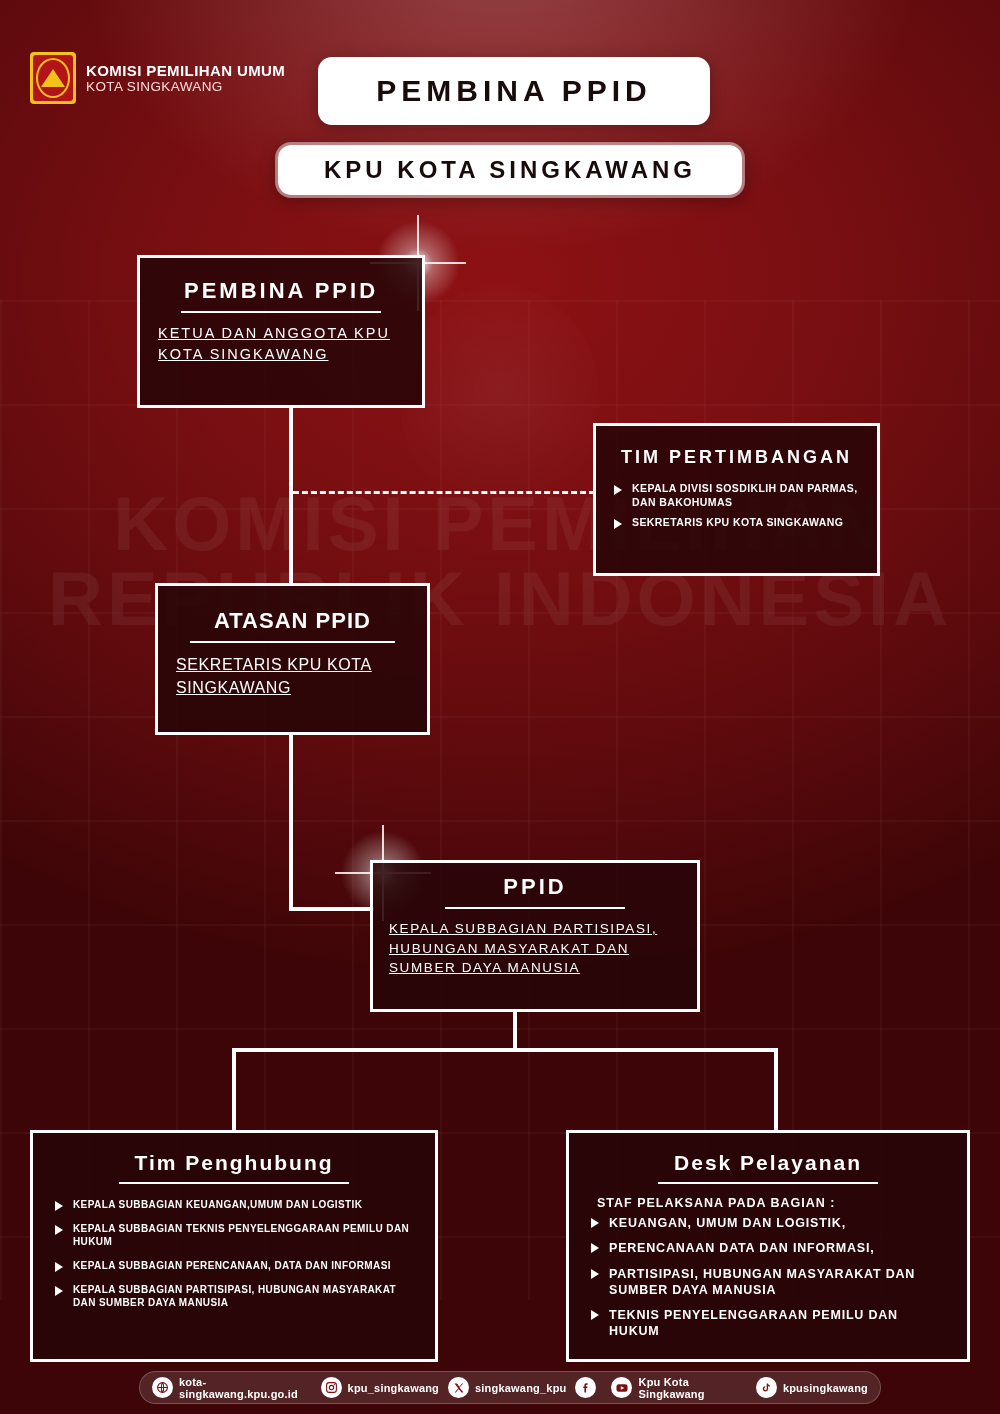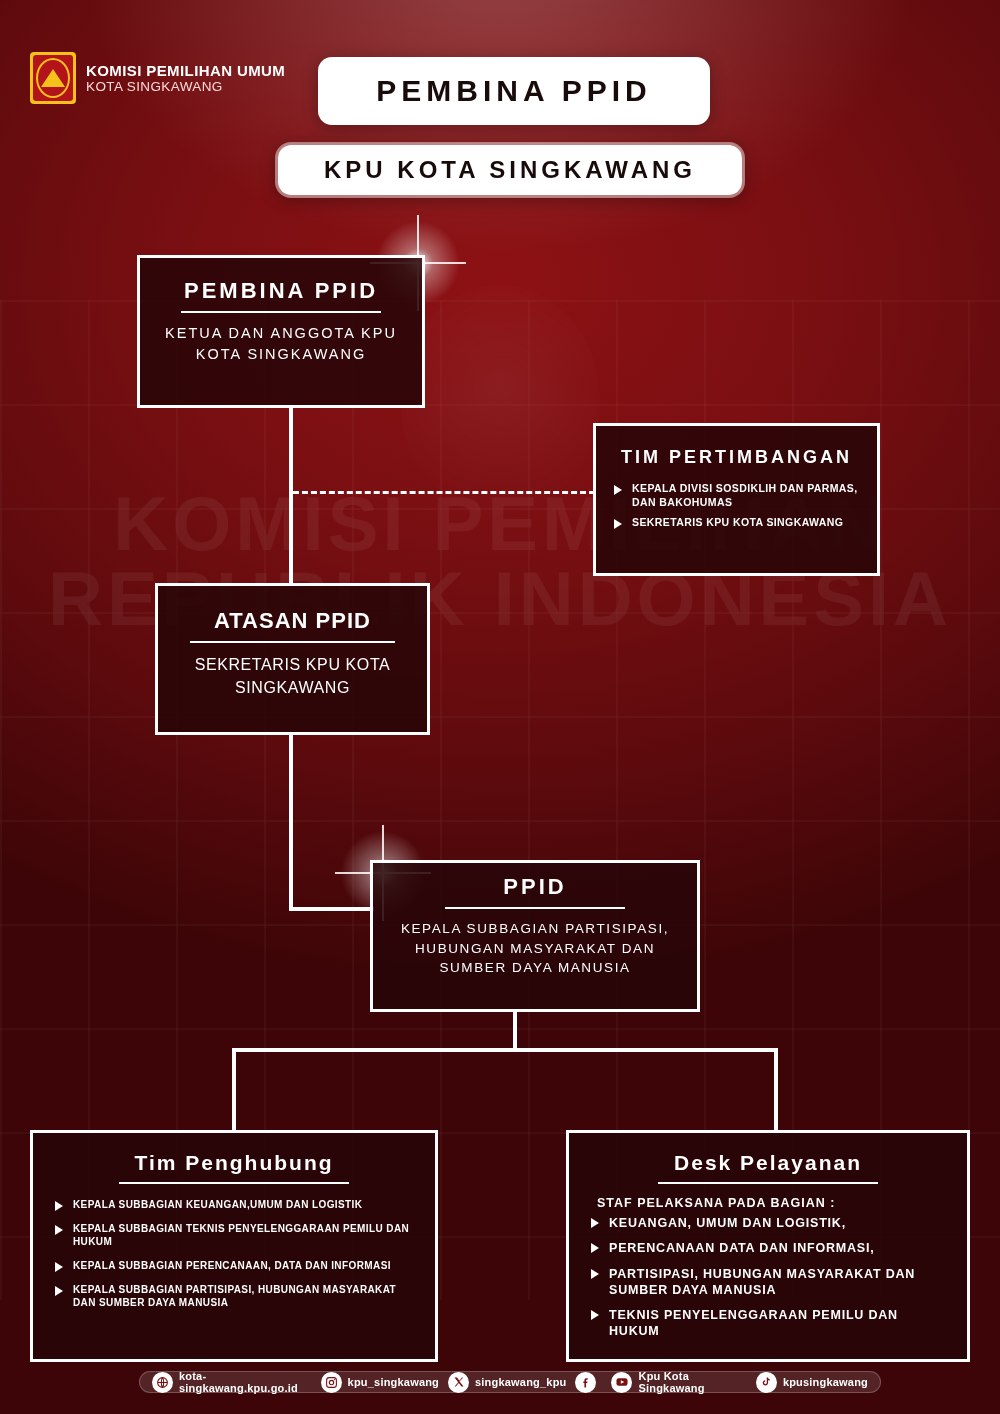--- a/index.html
+++ b/index.html
@@ -125,22 +125,22 @@
     color: #ffffff;
   }
   .node .hd {
     text-align: center;
     font-weight: bold;
   }
   .node .rule {
     height: 2px; background: #ffffff; margin: 7px auto 10px auto;
   }
   .node .body {
-    text-align: center;
     line-height: 1.45;
+    text-decoration: underline;
   }
   .bullets { list-style: none; }
   .bullets li {
     position: relative;
     padding-left: 20px;
     line-height: 1.3;
     margin-bottom: 7px;
     font-weight: bold;
     letter-spacing: 0.4px;
   }
@@ -195,21 +195,21 @@
     content: "";
     position: absolute;
     background: rgba(255,255,255,0.85);
   }
   .spark:before { left: 50%; top: 0; width: 2px; height: 100%; transform: translateX(-50%); }
   .spark:after { top: 50%; left: 0; height: 2px; width: 100%; transform: translateY(-50%); }
 
   
   #footer {
     position: absolute; left: 139px; top: 1371px;
-    width: 742px; height: 22px;
+    width: 742px; height: 33px;
     border-radius: 17px;
     background: rgba(255,255,255,0.12);
     border: 1px solid rgba(255,255,255,0.22);
     display: flex; align-items: center;
     padding: 0 12px;
     gap: 9px;
   }
   .f-item { display: flex; align-items: center; gap: 6px; }
   .f-item .lbl { color: #ffffff; font-size: 11px; font-weight: bold; letter-spacing: 0.2px; }
   .f-ic {

